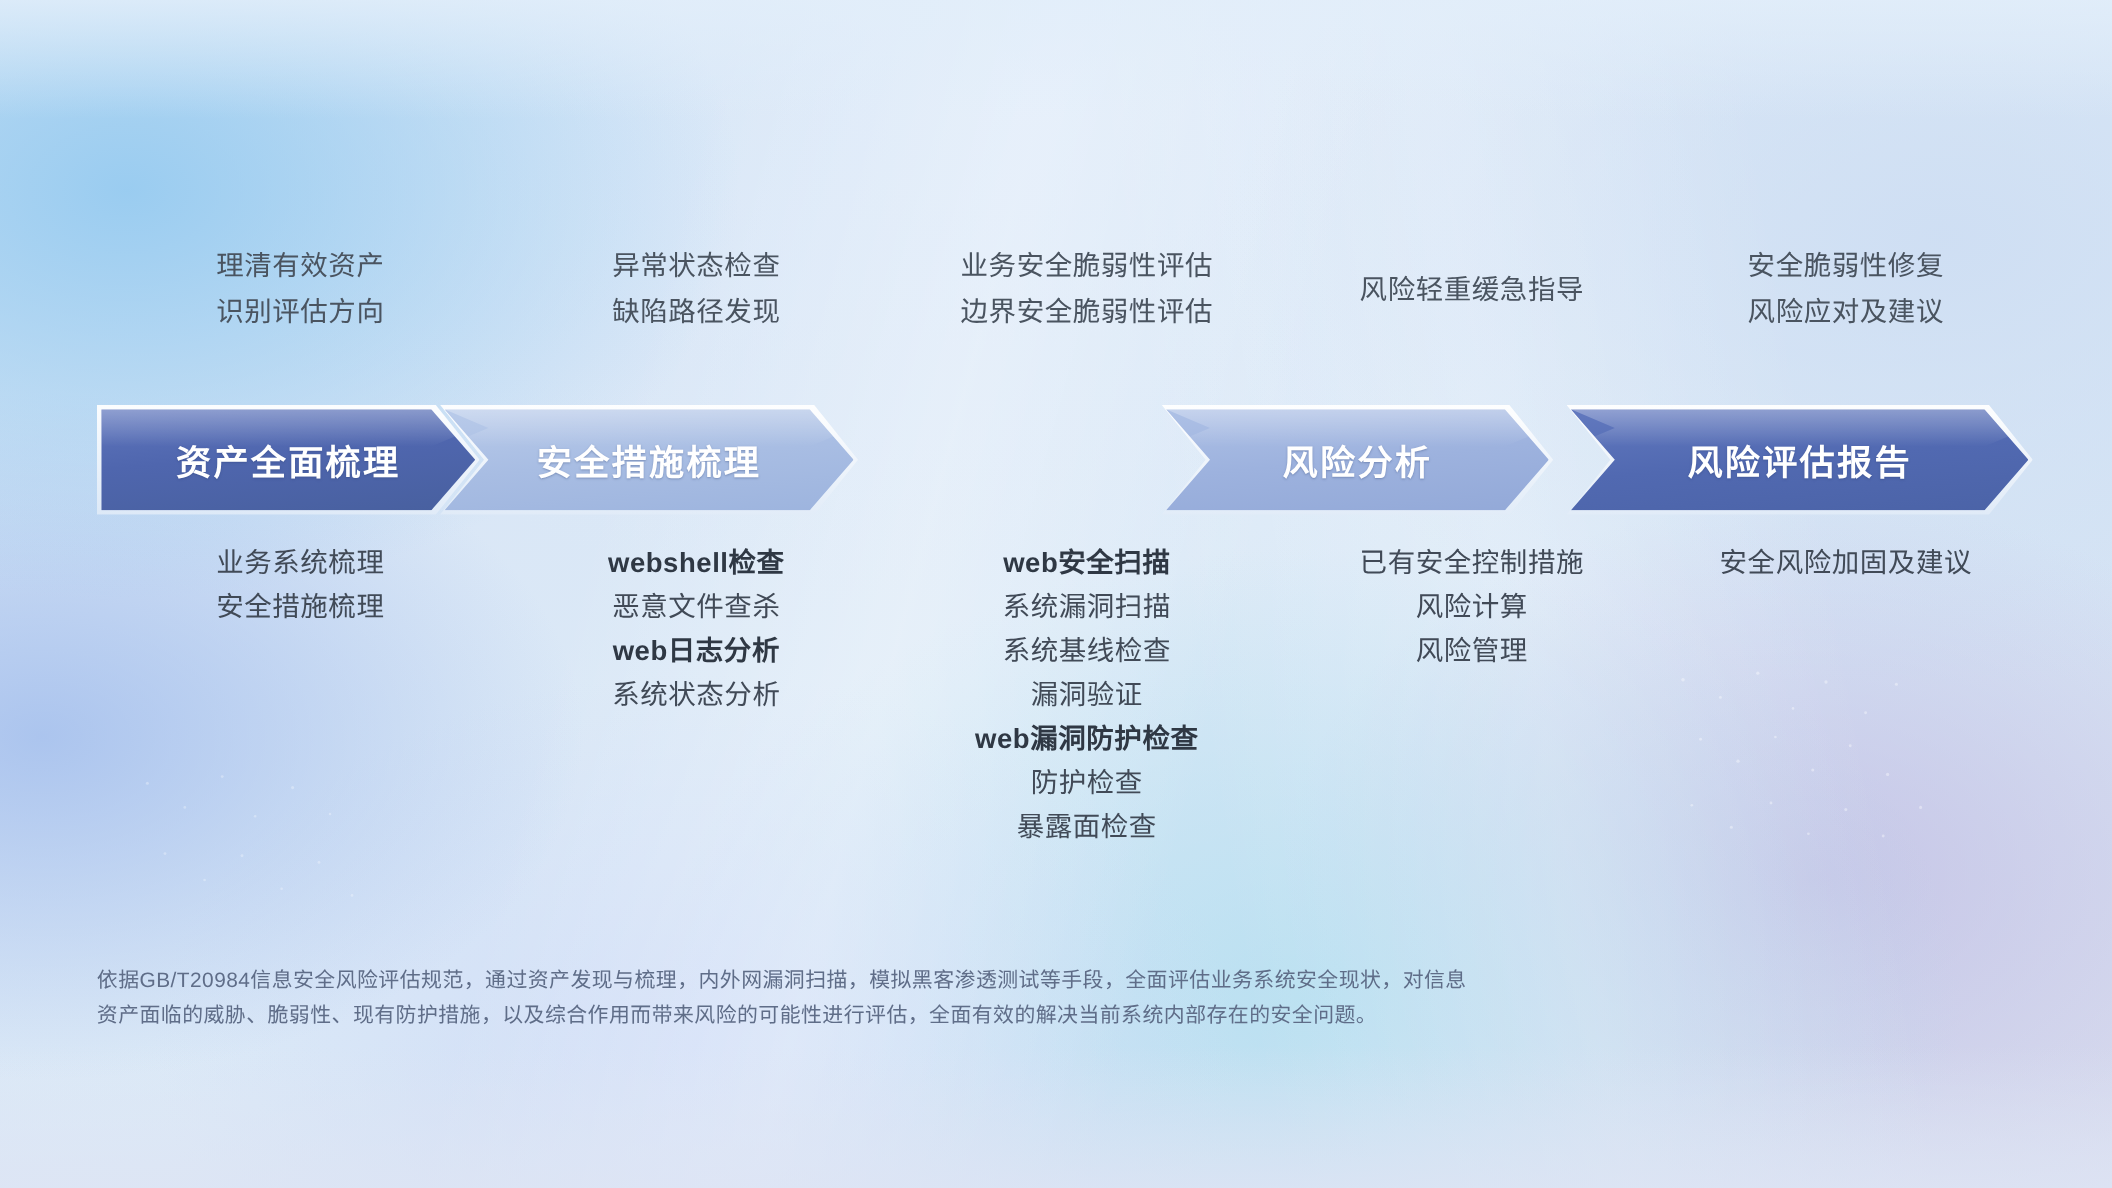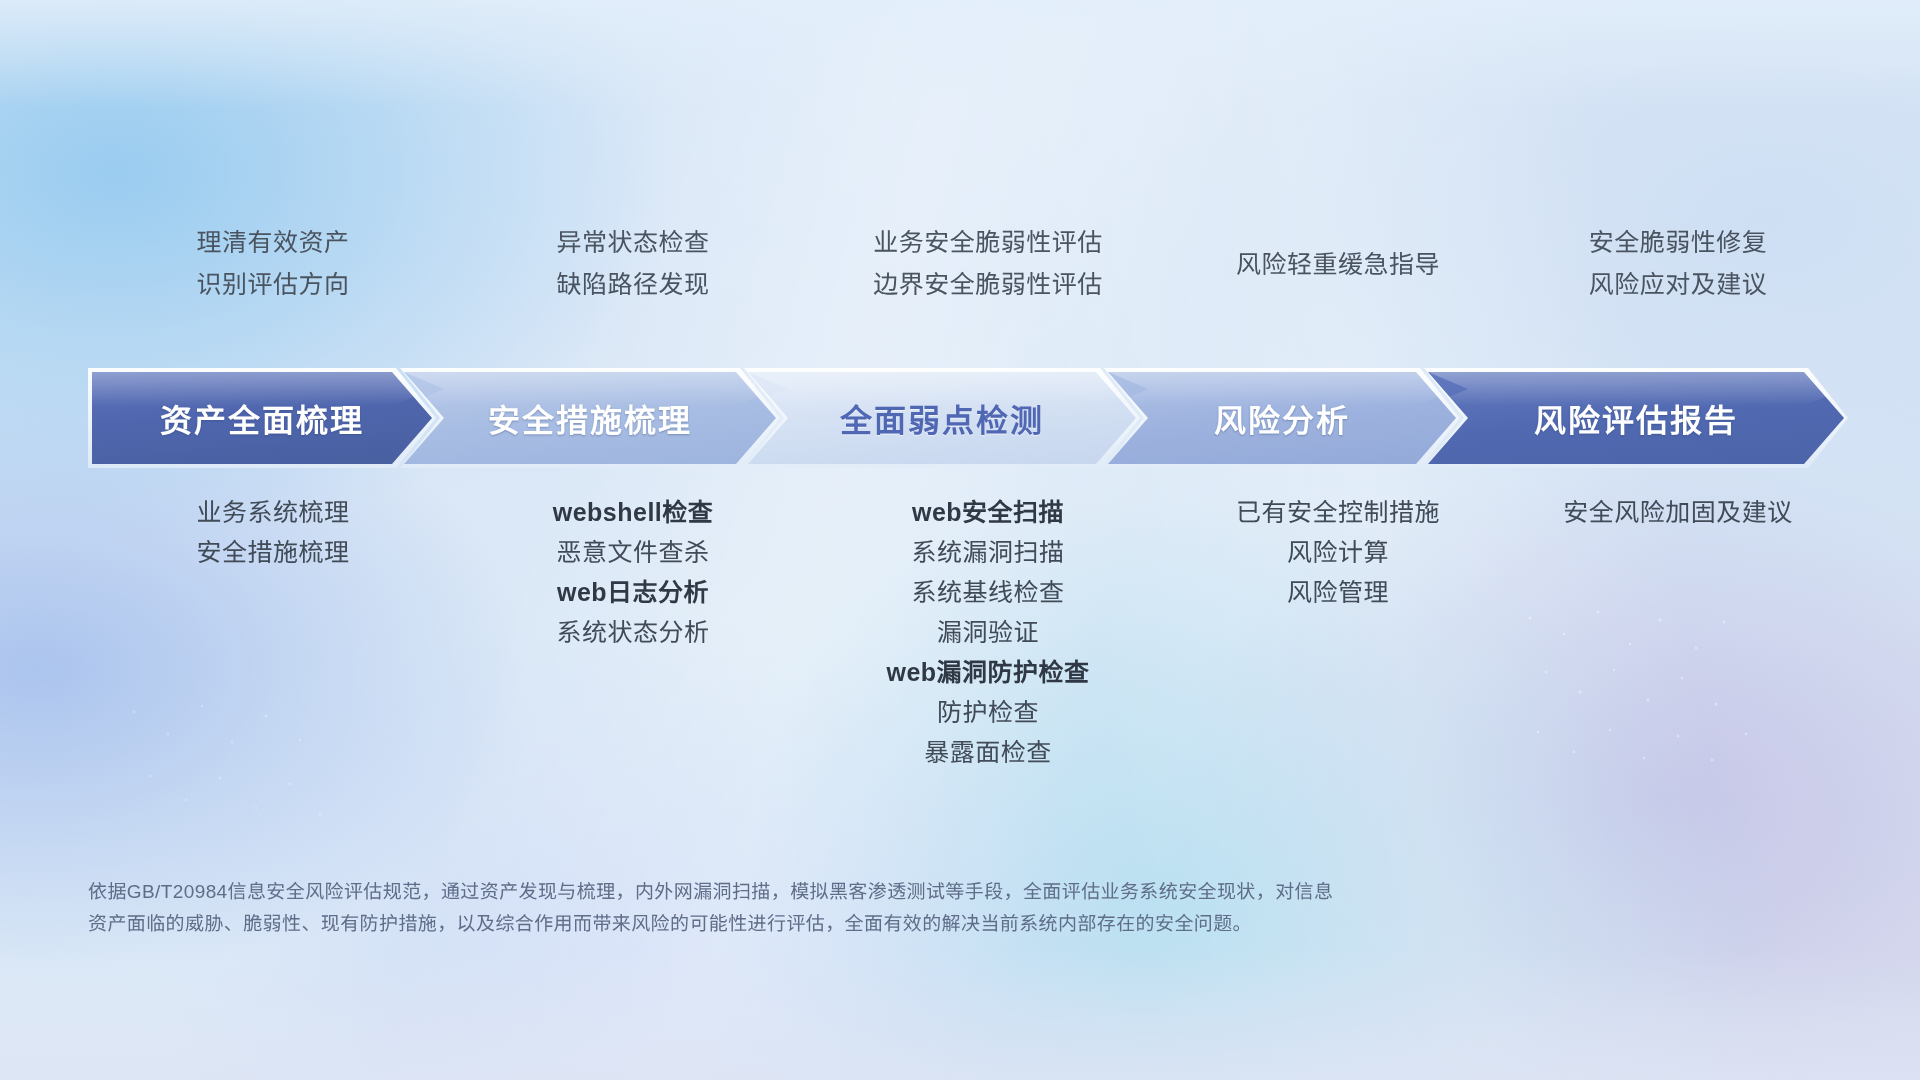--- a/index.html
+++ b/index.html
@@ -294,30 +294,22 @@
 
       <div class="chev" style="left:312px;width:380px;z-index:4">
         <div class="shape clip-mid">
           <div class="edge"></div>
           <div class="fill clip-mid" style="background:linear-gradient(175deg,#b9cbea 0%,#a8bde3 50%,#9db4de 100%)"></div>
           <div class="gloss clip-mid"></div>
         </div>
         <span class="lbl white">安全措施梳理</span>
       </div>
 
-      <div class="chev" style="left:656px;width:396px;z-index:3">
-        <div class="shape clip-mid">
-          <div class="edge"></div>
-          <div class="fill clip-mid" style="background:linear-gradient(175deg,#e2ebf8 0%,#d3e0f3 50%,#c6d6ee 100%)"></div>
-          <div class="gloss clip-mid"></div>
-        </div>
-        <span class="lbl blue">全面弱点检测</span>
-      </div>
-
-      <div class="chev" style="left:1016px;width:356px;z-index:2">
+
+      <div class="chev" style="left:968px;width:356px;z-index:2">
         <div class="shape clip-mid">
           <div class="edge"></div>
           <div class="fill clip-mid" style="background:linear-gradient(175deg,#aec1e6 0%,#9db2de 50%,#93a9d8 100%)"></div>
           <div class="gloss clip-mid"></div>
         </div>
         <span class="lbl white">风险分析</span>
       </div>
 
       <div class="chev" style="left:1336px;width:424px;z-index:1">
         <div class="shape clip-mid">

